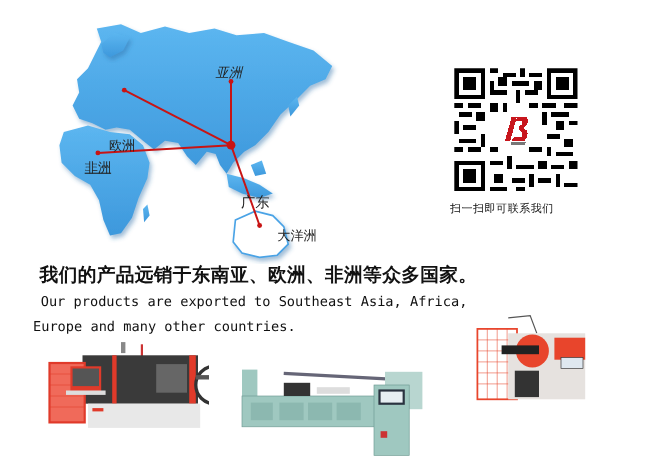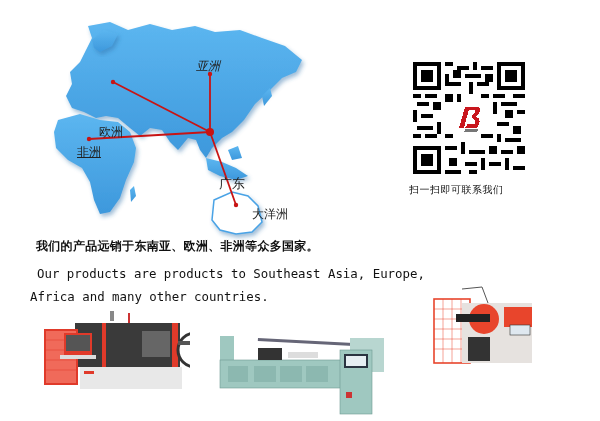--- a/index.html
+++ b/index.html
@@ -2,21 +2,21 @@
 <html><head>
 <meta charset="utf-8">
 <style>
   html,body{margin:0;padding:0;background:#ffffff;}
   body{width:600px;height:421px;position:relative;overflow:hidden;font-family:"DejaVu Sans",sans-serif;}
   .map{position:absolute;left:0;top:0;width:320px;height:240px;}
   .map svg{position:absolute;left:0;top:0;}
   .map-label{position:absolute;font-family:"DejaVu Serif",serif;font-size:12px;color:#222;}
   .qr{position:absolute;left:413px;top:62px;width:112px;height:112px;}
   .qr-caption{position:absolute;left:409px;top:183px;font-size:10px;color:#111;letter-spacing:0.5px;}
-  .cn-line{position:absolute;left:36px;top:238px;font-size:12px;font-weight:bold;color:#111;letter-spacing:0.3px;}
+  .cn-line{position:absolute;left:36px;top:238px;font-size:17px;font-weight:bold;color:#111;letter-spacing:0.3px;}
   .en-line{position:absolute;font-family:"DejaVu Sans Mono",monospace;font-size:12.4px;color:#111;}
   .en1{left:37px;top:266px;}
   .en2{left:30px;top:289px;}
   .machine{position:absolute;}
 </style>
 </head>
 <body>
 
 <div class="map">
   <svg width="320" height="240" viewBox="0 0 320 240">
@@ -132,22 +132,22 @@
     </g>
     <rect x="10" y="10" width="8" height="8" fill="#fff"></rect>
     <path d="M11.5,16.5 L13,11.2 L14.2,11.2 L12.7,16.5 Z" fill="#c8161d"></path>
     <path d="M14.2,11.2 L16.5,11.2 Q17.2,12.6 15.8,13.6 Q17.4,14.6 16,16.5 L13,16.5 L13.6,15.6 L15.4,15.6 Q15.8,14.6 14.8,14 L14.8,13.2 Q15.8,12.6 15.4,12.1 L14,12.1 Z" fill="#c8161d"></path>
     <path d="M13,16.8 L16.3,16.8 L16,17.4 L12.8,17.4 Z" fill="#777"></path>
   </svg>
 </div>
 <div class="qr-caption">扫一扫即可联系我们</div>
 
 <div class="cn-line">我们的产品远销于东南亚、欧洲、非洲等众多国家。</div>
-<div class="en-line en1">Our products are products to Southeast Asia, Europe,</div>
-<div class="en-line en2">Africa and many other countries.</div>
+<div class="en-line en1">Our products are exported to Southeast Asia, Africa,</div>
+<div class="en-line en2">Europe and many other countries.</div>
 
 <div class="machine" style="left:40px;top:305px;width:150px;height:85px;">
   <svg width="150" height="85" viewBox="0 0 150 85">
     <rect x="70" y="6" width="4" height="10" fill="#888"></rect>
     <rect x="88" y="8" width="2" height="12" fill="#c33"></rect>
     <rect x="35" y="18" width="105" height="44" fill="#3a3a3a"></rect>
     <rect x="62" y="18" width="4" height="44" fill="#e03a2a"></rect>
     <rect x="132" y="18" width="6" height="44" fill="#e03a2a"></rect>
     <rect x="102" y="26" width="28" height="26" fill="#666"></rect>
     <rect x="5" y="25" width="32" height="54" fill="#f06a5a" stroke="#e03a2a" stroke-width="2"></rect>

